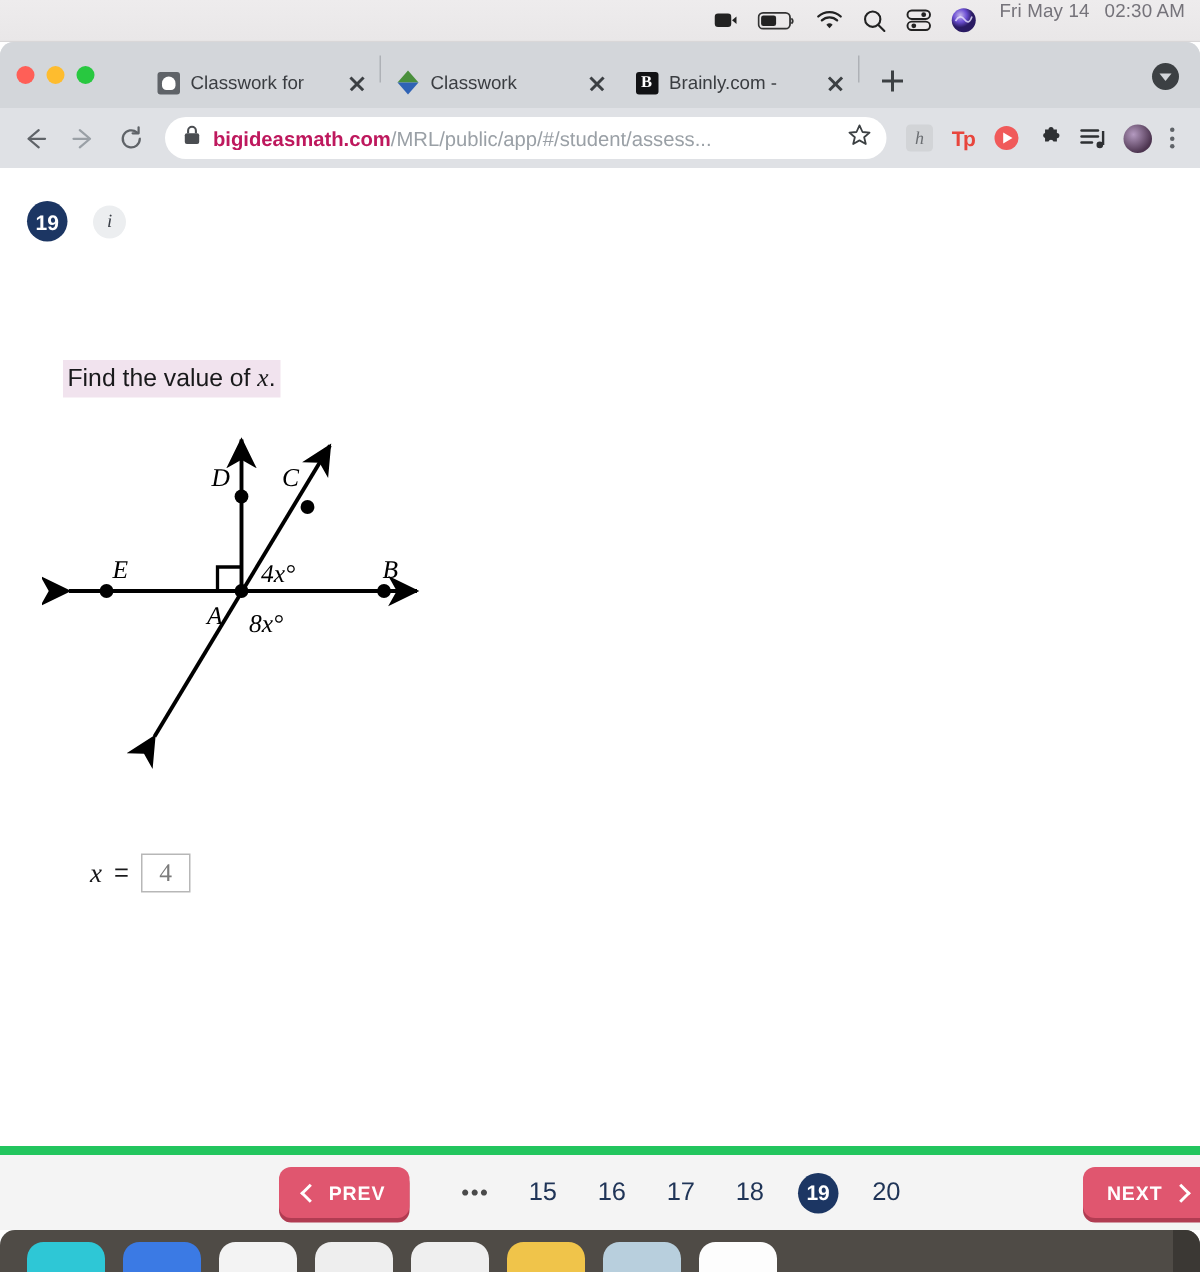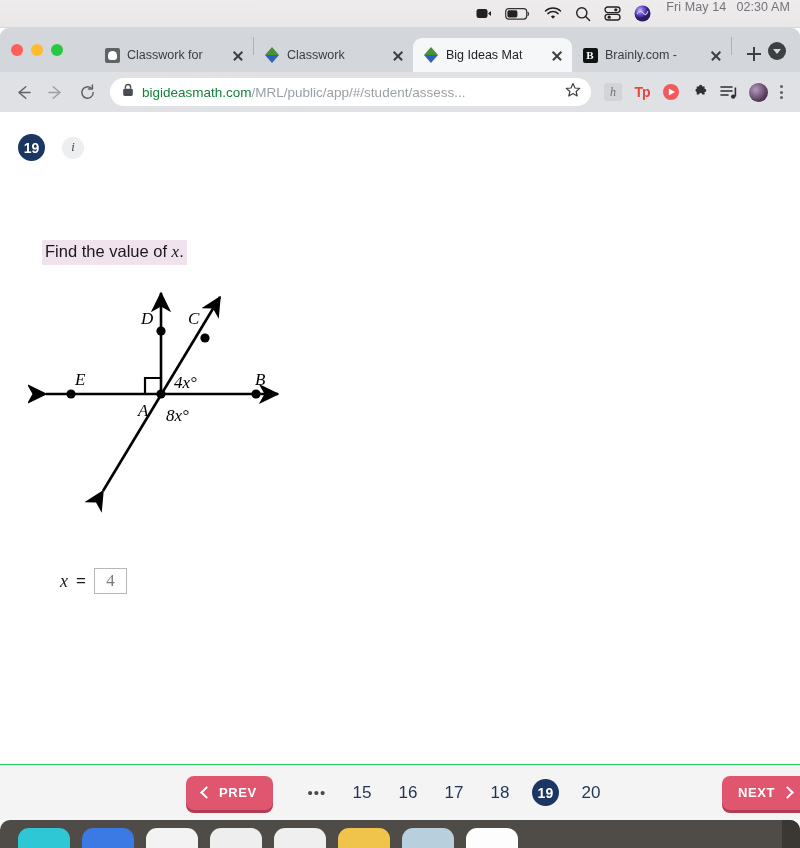--- a/index.html
+++ b/index.html
@@ -123,21 +123,21 @@
     color: #5f6368; flex: none;
   }
   #omnibox {
     flex: 1; height: 28px; background: #ffffff; border-radius: 14px;
     display: flex; align-items: center; padding: 0 10px 0 12px; margin: 0 6px 0 6px;
     gap: 8px; min-width: 0;
   }
   #omnibox-url {
     flex: 1; font-size: 13.5px; color: #9aa0a6; white-space: nowrap; overflow: hidden;
   }
-  #omnibox-url b { color: #15803d; font-weight: normal; }
+  #omnibox-url b { color: #be185d; font-weight: bold; }
   .ext-icons { display: flex; align-items: center; gap: 9px; padding-left: 4px; }
   .ext { width: 20px; height: 20px; display: flex; align-items: center; justify-content: center; flex: none; }
   .ext-hyp { width: 18px; height: 18px; background: #d2d4d7; border-radius: 3px; color: #6b6e72;
              font-size: 12px; font-style: italic; line-height: 18px; text-align: center;
              font-family: "Liberation Serif", serif; }
   .ext-tpt { color: #e8453c; font-weight: bold; font-size: 14px; letter-spacing: -1px; font-family: Liberation Sans, sans-serif; }
   .ext-avatar { width: 19px; height: 19px; border-radius: 50%;
                 background: radial-gradient(circle at 35% 35%, #b49ac0, #4d3550 70%); }
   #chrome-menu { width: 22px; display: flex; flex-direction: column; align-items: center; gap: 2.5px; }
   #chrome-menu span { width: 3px; height: 3px; border-radius: 50%; background: #5f6368; }
@@ -180,21 +180,21 @@
   #answer-row .ital { font-family: "Liberation Serif", serif; font-style: italic; font-size: 18px; }
   #answer-box {
     width: 33px; height: 26px; border: 1px solid #b7b7b7; background: #fff;
     font-family: "Liberation Serif", serif; font-size: 17px; color: #7b7b7b;
     display: flex; align-items: center; justify-content: center;
   }
 
   
   #pager {
     position: absolute; left: 0; bottom: 0; width: 800px; height: 56px;
-    background: #f4f4f4; border-top: 1px solid #22c55e;
+    background: #f4f4f4; border-top: 6px solid #22c55e;
     display: flex; align-items: center; justify-content: center; gap: 0;
   }
   .pg-btn {
     background: #e0566f; color: #fff; font-size: 13px; font-weight: bold;
     letter-spacing: .6px; border-radius: 8px; height: 34px;
     display: flex; align-items: center; gap: 8px; padding: 0 16px;
     box-shadow: 0 3px 0 #b13c52;
   }
   #prev-btn { margin-right: 22px; }
   #next-btn { position: absolute; right: -22px; padding-right: 30px; }
@@ -301,27 +301,20 @@
       <span class="tab-sep"></span>
 
       <div class="tab inactive">
         <span class="tab-favicon">
           <span class="fav-bim"></span>
         </span>
         <span class="tab-title">Classwork</span>
         <span class="tab-close"></span>
       </div>
 
-      <div class="tab active">
-        <span class="tab-favicon">
-          <span class="fav-bim"></span>
-        </span>
-        <span class="tab-title">Big Ideas Mat</span>
-        <span class="tab-close"></span>
-      </div>
 
       <div class="tab inactive">
         <span class="tab-favicon">
           <span class="fav-brainly">B</span>
         </span>
         <span class="tab-title">Brainly.com -</span>
         <span class="tab-close"></span>
       </div>
 
       <span class="tab-sep"></span>

